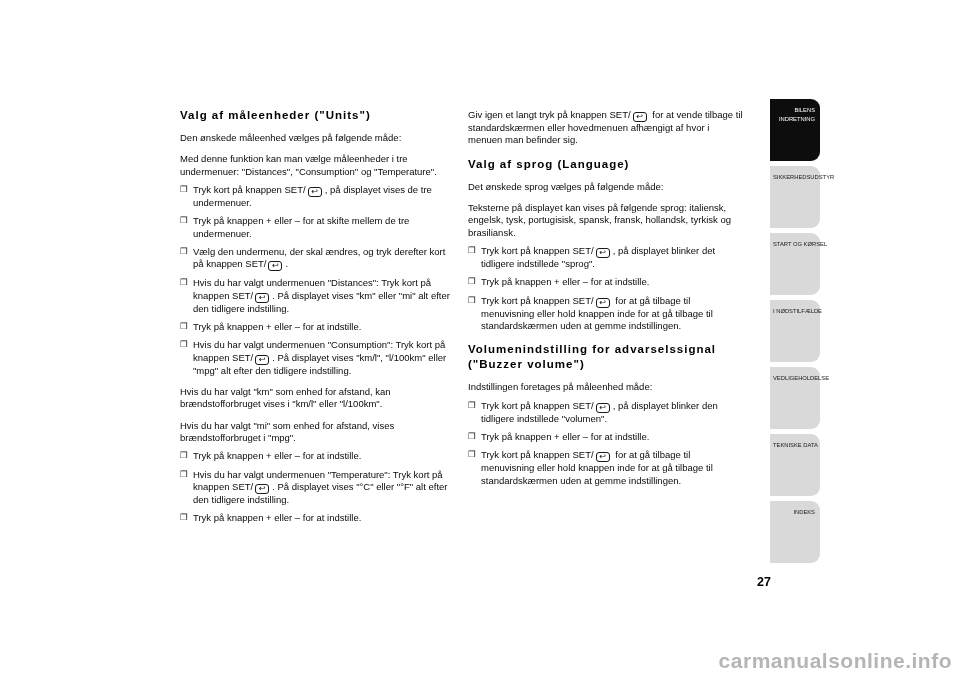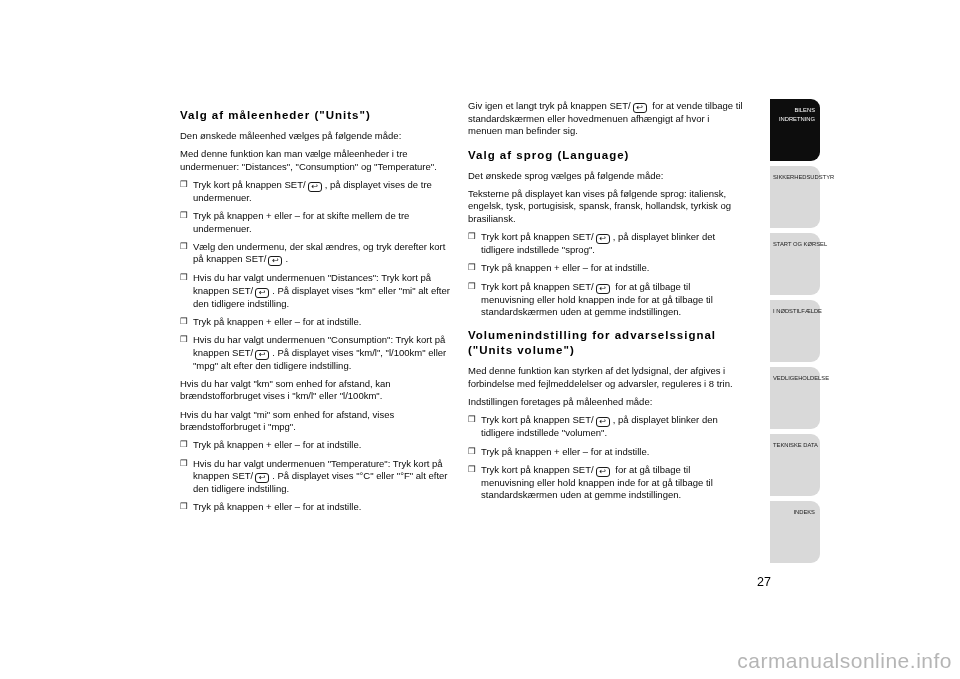--- a/index.html
+++ b/index.html
@@ -13,21 +13,21 @@
   
   .col{position:absolute;width:278px;font-size:9.5px;line-height:1.3;color:#0a0a0a;}
   #col0{left:180px;top:108px;}
   #col1{left:468px;top:100px;}
 
   .heading{
     font-weight:bold;font-size:11.5px;letter-spacing:1px;
     margin:10px 0 7px;color:#000;
   }
   .col .heading:first-child{margin-top:0;}
-  .para{margin:0 0 6px;}
+  .para{margin:9px 0 6px;}
   .bullet{position:relative;padding-left:13px;margin:0 0 6px;}
   .bullet .marker{position:absolute;left:0;top:0;font-size:8.5px;}
 
   .inline-icon{
     display:inline-block;box-sizing:border-box;
     min-width:14px;height:10px;border:1px solid #1a1a1a;border-radius:3px;
     font-size:8px;line-height:8px;text-align:center;
     vertical-align:-1px;margin:0 3px 0 2px;
   }
 
@@ -37,25 +37,25 @@
     box-sizing:border-box;height:62px;margin-bottom:5px;
     background:#d9d9d9;border-radius:0 9px 9px 0;
     padding:7px 5px 0 3px;text-align:right;
     font-size:5.8px;line-height:1.5;color:#1a1a1a;cursor:pointer;
   }
   .tab.active{background:#0d0d0d;color:#ffffff;}
   .tab-line{white-space:nowrap;}
 
   .page-number{
     position:absolute;left:757px;top:575px;
-    font-size:12.5px;font-weight:normal;color:#000;
+    font-size:12.5px;font-weight:bold;color:#000;
   }
   .watermark{
     position:absolute;right:8px;bottom:6px;
-    font-size:21px;color:#b5b5b5;letter-spacing:0.5px;
+    font-size:21px;color:#b5b5b5;letter-spacing:0.5px;font-weight:bold;
   }
 </style>
 </head>
 <body>
 
 <div class="page">
   <div class="col" id="col0">
       <div class="heading">Valg af måleenheder ("Units")</div>
       <p class="para">Den ønskede måleenhed vælges på følgende måde:</p>
       <p class="para">Med denne funktion kan man vælge måleenheder i tre undermenuer: "Distances", "Consumption" og "Temperature".</p>
@@ -72,22 +72,21 @@
       <div class="bullet"><span class="marker">❒</span>Tryk på knappen + eller – for at indstille.</div>
     </div>
   <div class="col" id="col1">
       <p class="para">Giv igen et langt tryk på knappen SET/<span class="inline-icon">↩</span> for at vende tilbage til standardskærmen eller hovedmenuen afhængigt af hvor i menuen man befinder sig.</p>
       <div class="heading">Valg af sprog (Language)</div>
       <p class="para">Det ønskede sprog vælges på følgende måde:</p>
       <p class="para">Teksterne på displayet kan vises på følgende sprog: italiensk, engelsk, tysk, portugisisk, spansk, fransk, hollandsk, tyrkisk og brasiliansk.</p>
       <div class="bullet"><span class="marker">❒</span>Tryk kort på knappen SET/<span class="inline-icon">↩</span>, på displayet blinker det tidligere indstillede "sprog".</div>
       <div class="bullet"><span class="marker">❒</span>Tryk på knappen + eller – for at indstille.</div>
       <div class="bullet"><span class="marker">❒</span>Tryk kort på knappen SET/<span class="inline-icon">↩</span> for at gå tilbage til menuvisning eller hold knappen inde for at gå tilbage til standardskærmen uden at gemme indstillingen.</div>
-      <div class="heading">Volumenindstilling for advarselssignal ("Units volume")</div>
-      <p class="para">Med denne funktion kan styrken af det lydsignal, der afgives i forbindelse med fejlmeddelelser og advarsler, reguleres i 8 trin.</p>
+      <div class="heading">Volumenindstilling for advarselssignal ("Buzzer volume")</div>
       <p class="para">Indstillingen foretages på måleenhed måde:</p>
       <div class="bullet"><span class="marker">❒</span>Tryk kort på knappen SET/<span class="inline-icon">↩</span>, på displayet blinker den tidligere indstillede "volumen".</div>
       <div class="bullet"><span class="marker">❒</span>Tryk på knappen + eller – for at indstille.</div>
       <div class="bullet"><span class="marker">❒</span>Tryk kort på knappen SET/<span class="inline-icon">↩</span> for at gå tilbage til menuvisning eller hold knappen inde for at gå tilbage til standardskærmen uden at gemme indstillingen.</div>
     </div>
   <div class="tabs" id="tabs">
       <div class="tab active">
         <div class="tab-line">BILENS</div>
         <div class="tab-line">INDRETNING</div>
       </div>

